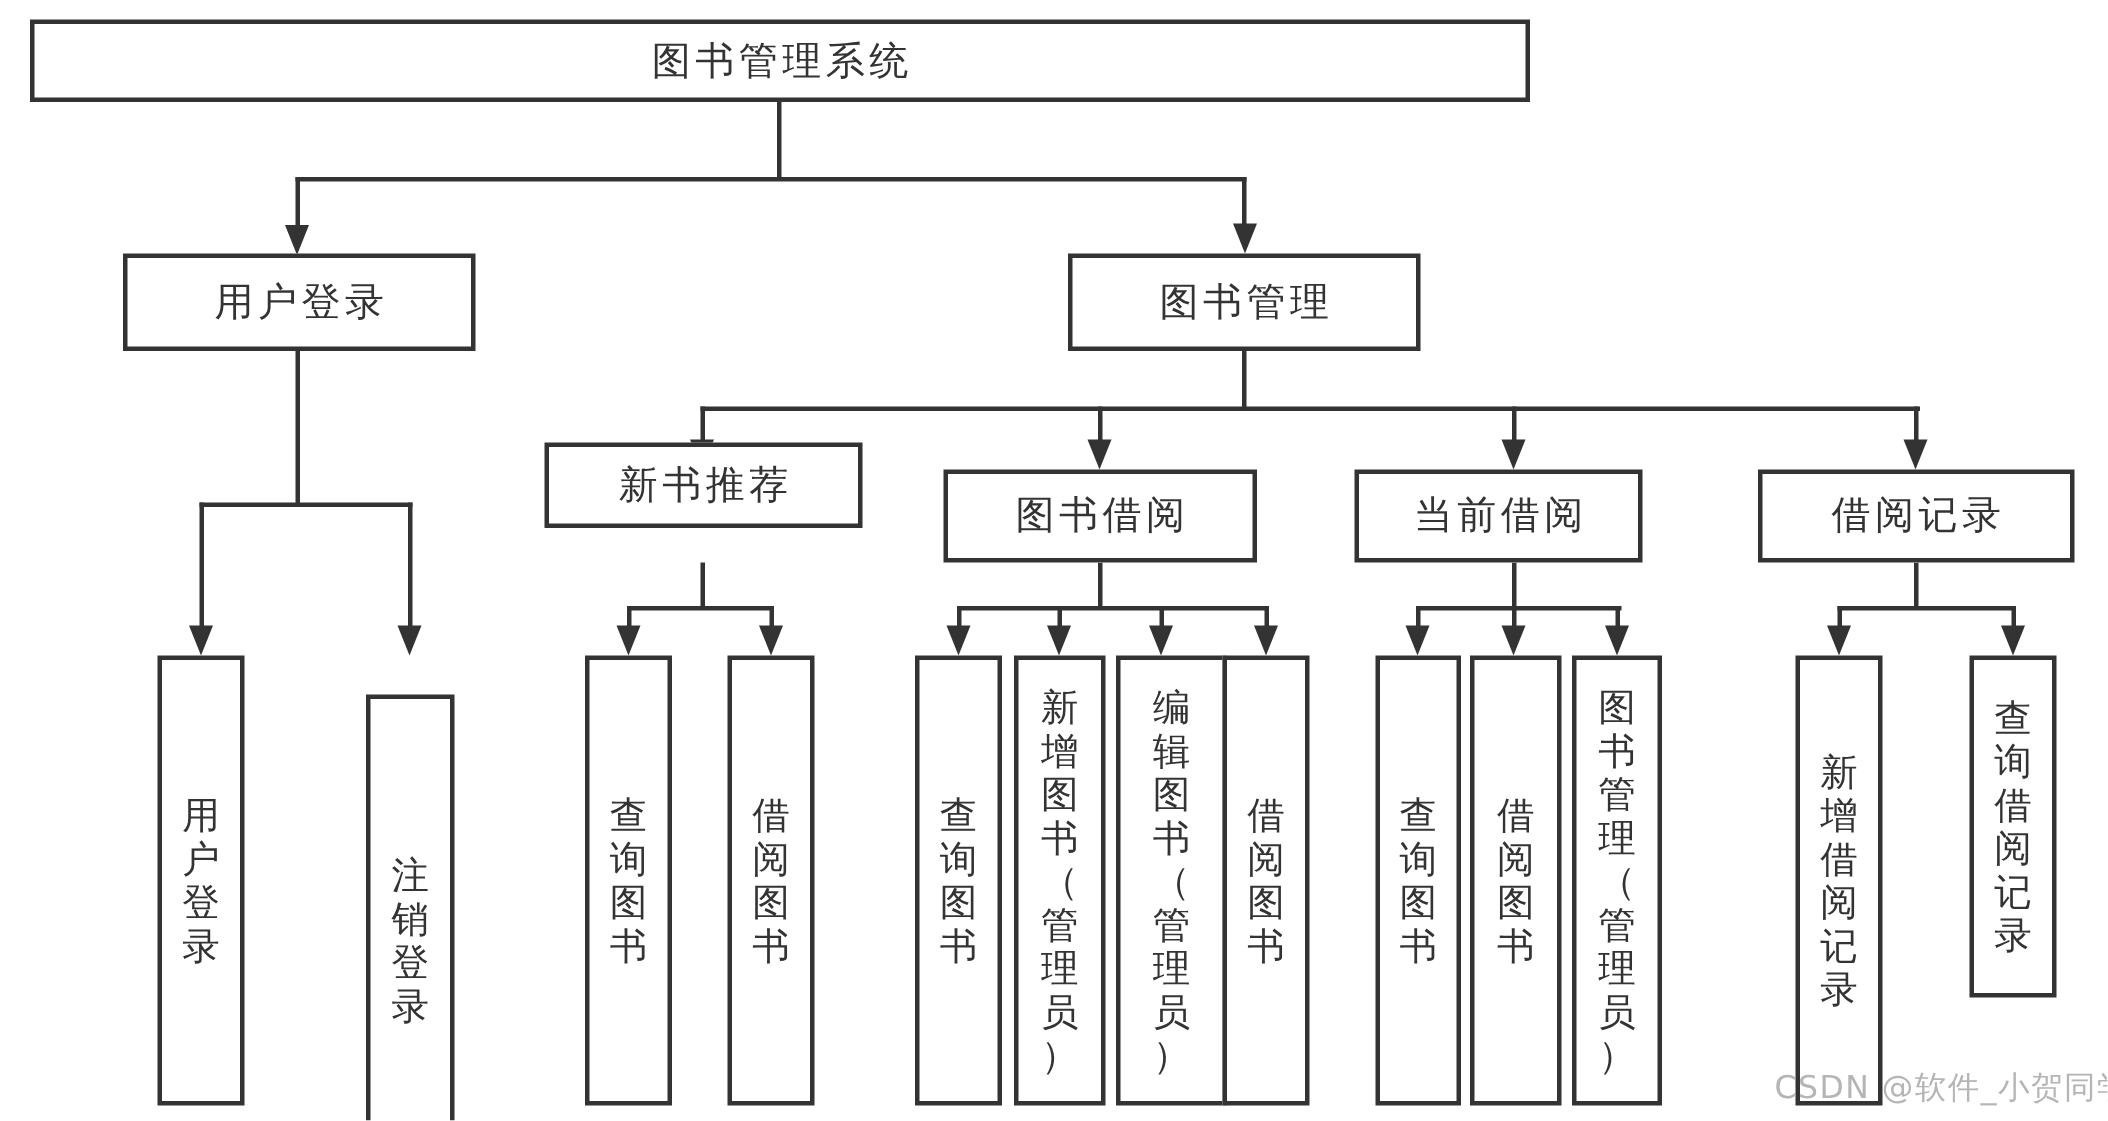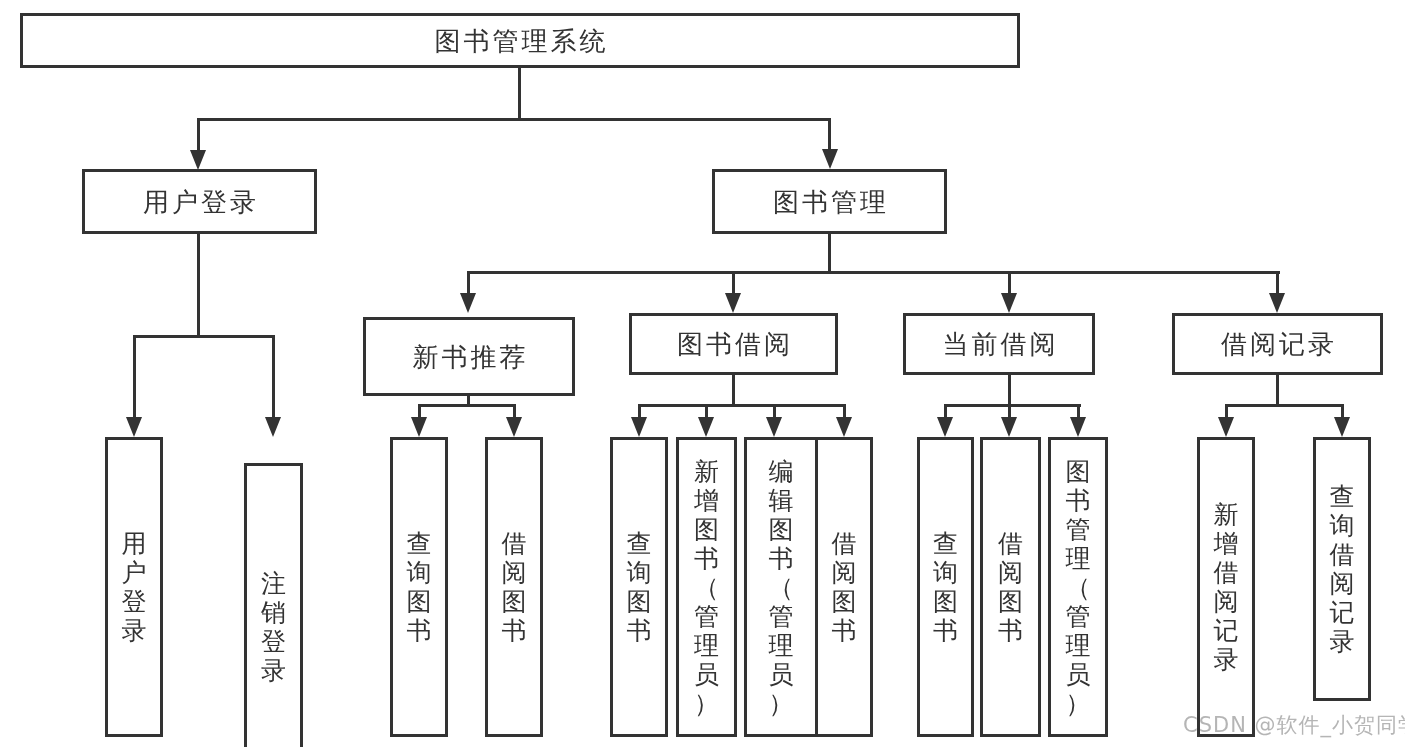--- a/index.html
+++ b/index.html
@@ -99,21 +99,21 @@
     <span class="hlabel">图书管理系统</span>
   </div>
 
   <div class="box" style="left:82px;top:169px;width:235px;height:65px">
     <span class="hlabel">用户登录</span>
   </div>
   <div class="box" style="left:712px;top:169px;width:235px;height:65px">
     <span class="hlabel">图书管理</span>
   </div>
 
-  <div class="box" style="left:363px;top:317px;width:212px;height:79px">
+  <div class="box" style="left:363px;top:295px;width:212px;height:57px">
     <span class="hlabel">新书推荐</span>
   </div>
   <div class="box" style="left:629px;top:313px;width:209px;height:62px">
     <span class="hlabel">图书借阅</span>
   </div>
   <div class="box" style="left:903px;top:313px;width:192px;height:62px">
     <span class="hlabel">当前借阅</span>
   </div>
   <div class="box" style="left:1172px;top:313px;width:211px;height:62px">
     <span class="hlabel">借阅记录</span>
@@ -152,19 +152,19 @@
   <div class="box" style="left:980px;top:437px;width:61px;height:300px">
     <span class="vlabel">借阅图书</span>
   </div>
   <div class="box" style="left:1048px;top:437px;width:60px;height:300px">
     <span class="vlabel">图书管理（管理员）</span>
   </div>
 
   <div class="box" style="left:1197px;top:437px;width:58px;height:300px">
     <span class="vlabel">新增借阅记录</span>
   </div>
-  <div class="box" style="left:1313px;top:437px;width:58px;height:264px">
+  <div class="box" style="left:1313px;top:437px;width:58px;height:228px">
     <span class="vlabel">查询借阅记录</span>
   </div>
 
   <div class="watermark">CSDN @软件_小贺同学</div>
 
 </div>
 
 </body></html>

